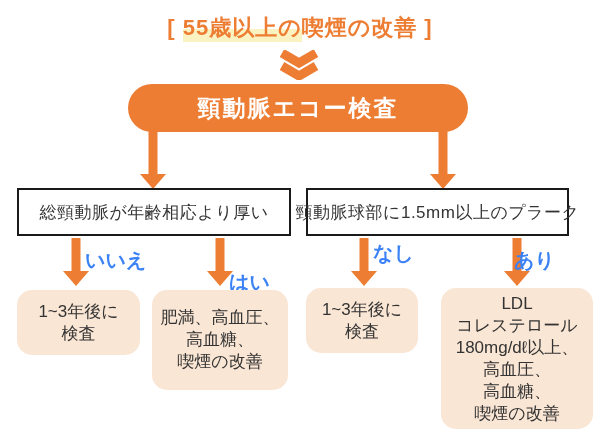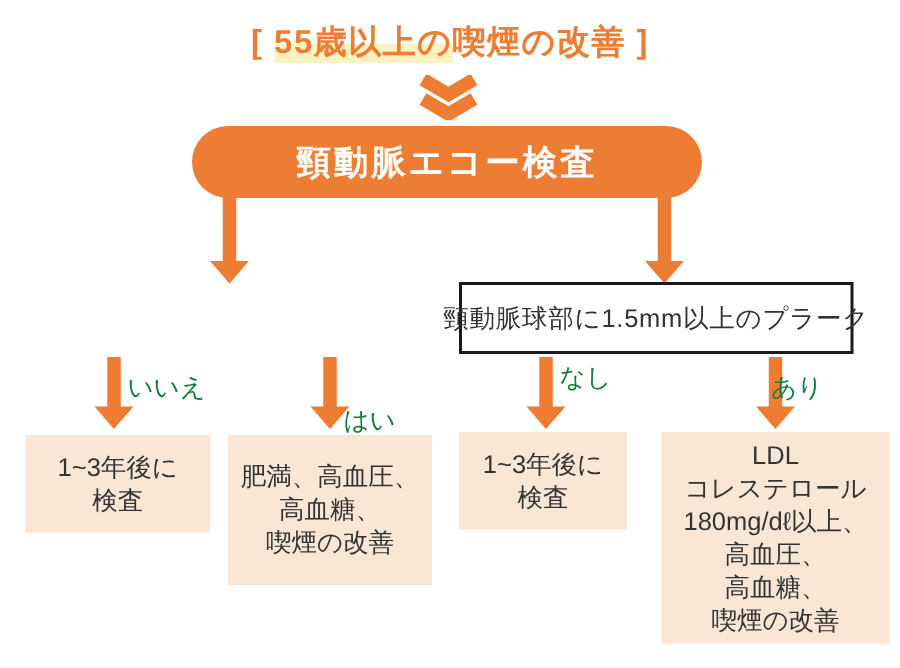--- a/index.html
+++ b/index.html
@@ -28,25 +28,25 @@
     border-left:13px solid transparent;border-right:13px solid transparent;border-top:15px solid #ED7D33;}
   
   .decision{
     position:absolute;box-sizing:border-box;height:48px;background:#ffffff;border:2px solid #1a1a1a;
     display:flex;align-items:center;justify-content:center;font-size:17px;font-weight:500;
     letter-spacing:.5px;white-space:nowrap;color:#333;
   }
   .decision.left{left:17px;top:188px;width:274px;}
   .decision.right{left:306px;top:188px;width:263px;}
   
-  .answer{position:absolute;font-size:17px;font-weight:400;color:#15803d;white-space:nowrap;}
+  .answer{position:absolute;font-size:20px;font-weight:700;color:#3b82f6;white-space:nowrap;}
   
   .outcome{
     position:absolute;background:#FAE6D4;display:flex;align-items:center;justify-content:center;
-    text-align:center;font-size:17px;font-weight:500;line-height:22px;color:#333;
+    text-align:center;font-size:17px;font-weight:500;line-height:22px;color:#333;border-radius:15px;
   }
   .outcome span{white-space:pre-line;}
   .o1{left:17px;top:290px;width:123px;height:65px;}
   .o2{left:152px;top:290px;width:136px;height:100px;}
   .o3{left:306px;top:288px;width:112px;height:65px;}
   .o4{left:441px;top:288px;width:152px;height:141px;}
 </style>
 </head>
 <body>
 
@@ -67,20 +67,23 @@
 
   <div class="v-arrow" style="left:153px;top:131px;height:58px;">
     <div class="shaft"></div>
     <div class="head"></div>
   </div>
   <div class="v-arrow" style="left:443px;top:131px;height:58px;">
     <div class="shaft"></div>
     <div class="head"></div>
   </div>
 
+  <div class="decision left">
+    <span>総頸動脈が年齢相応より厚い</span>
+  </div>
   <div class="decision right">
     <span>頸動脈球部に1.5mm以上のプラーク</span>
   </div>
 
   <div class="v-arrow" style="left:76px;top:238px;height:48px;">
     <div class="shaft"></div>
     <div class="head"></div>
   </div>
   <div class="v-arrow" style="left:220px;top:238px;height:48px;">
     <div class="shaft"></div>

